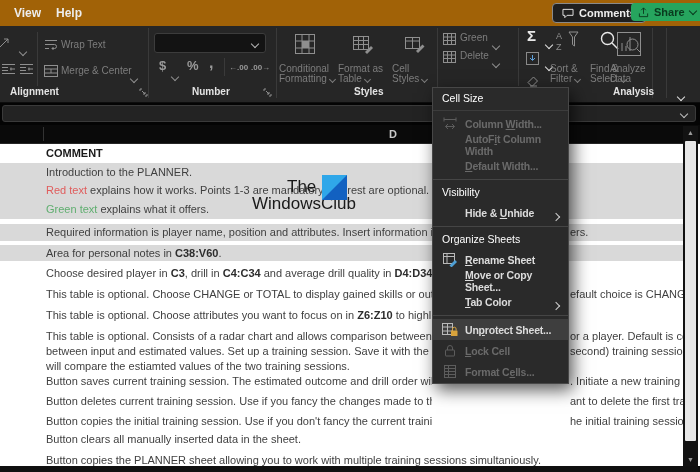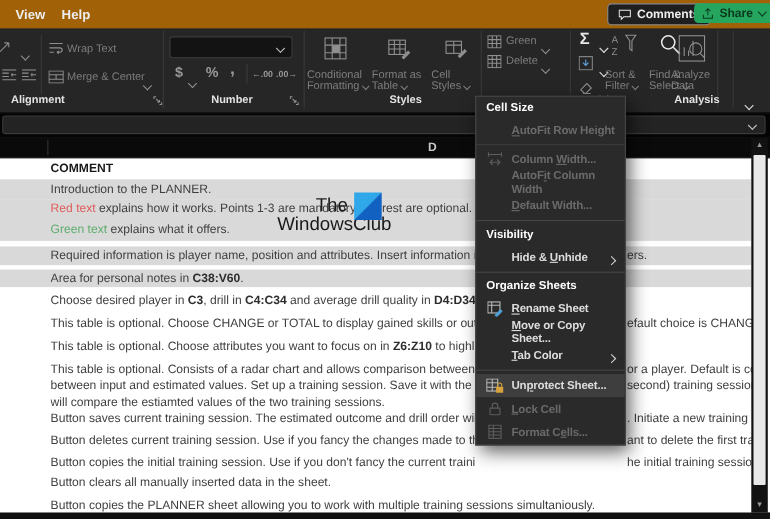--- a/index.html
+++ b/index.html
@@ -57,21 +57,21 @@
   .wm-logo{position:absolute;left:322px;top:31px;width:25px;height:25px;
     background:linear-gradient(135deg,#2fa7e9 48%,#1261c1 52%);}
   
   .sb{position:absolute;right:2px;top:126px;width:15px;height:340px;background:#121212;z-index:20;}
   .sb-arrow{position:absolute;left:0;width:15px;text-align:center;font-size:7px;color:#9a9a9a;}
   .sb-thumb{position:absolute;left:2px;top:15px;width:11px;height:300px;background:#e8e8e8;border-radius:1px;}
   .bottombar{position:absolute;left:0;bottom:0;width:700px;height:6px;background:#101010;z-index:21;}
   
   .menu{position:absolute;left:432px;top:87px;width:137px;background:#2a2a2a;border:1px solid #474747;
     box-shadow:4px 6px 16px rgba(0,0,0,.65);z-index:40;box-sizing:border-box;padding:1px 0;}
-  .m-hdr{height:19px;line-height:19px;padding-left:9px;font-size:10.5px;font-weight:700;color:#ffffff;}
+  .m-hdr{height:19px;line-height:19px;padding-left:9px;font-size:10.5px;font-weight:400;color:#ffffff;}
   .m-item{position:relative;height:21px;display:flex;align-items:center;padding-left:9px;
     font-size:10.5px;font-weight:600;color:#dcdcdc;letter-spacing:-0.2px;}
   .m-item.hl{background:#3e3e3e;}
   .m-item.dis{color:#6a6a6a;}
   .m-item.dis .m-ico{color:#5d5d5d;}
   .m-ico{width:16px;height:15px;margin-right:7px;color:#b9b9b9;flex:none;display:flex;align-items:center;justify-content:center;}
   .m-sub{position:absolute;right:9px;top:8px;color:#cfcfcf;}
   .m-sep{height:1px;background:#454545;margin:3px 0;}
   .m-sep.minor{margin:2px 0 2px 0;background:#3c3c3c;}
   u{text-decoration:underline;}
@@ -305,24 +305,20 @@
 
   <div class="sb">
     <span class="sb-arrow" style="top:3px">▲</span>
     <div class="sb-thumb"></div>
     <span class="sb-arrow" style="bottom:3px">▼</span>
   </div>
   <div class="bottombar"></div>
 
   <div class="menu">
       <div class="m-hdr">Cell Size</div>
-      <div class="m-item dis">
-        <span class="m-ico"></span>
-        <span><u>A</u>utoFit Row Height</span>
-      </div>
       <div class="m-sep minor"></div>
       <div class="m-item dis">
         <span class="m-ico">
           <svg width="14" height="14" viewBox="0 0 14 14" fill="none" stroke="currentColor">
             <path d="M1 2.5h12M1 .5v4M13 .5v4M2.5 9.5h9M5 7L2.5 9.5 5 12M9 7l2.5 2.5L9 12"></path>
           </svg>
         </span>
         <span>Column <u>W</u>idth...</span>
       </div>
       <div class="m-item dis">

